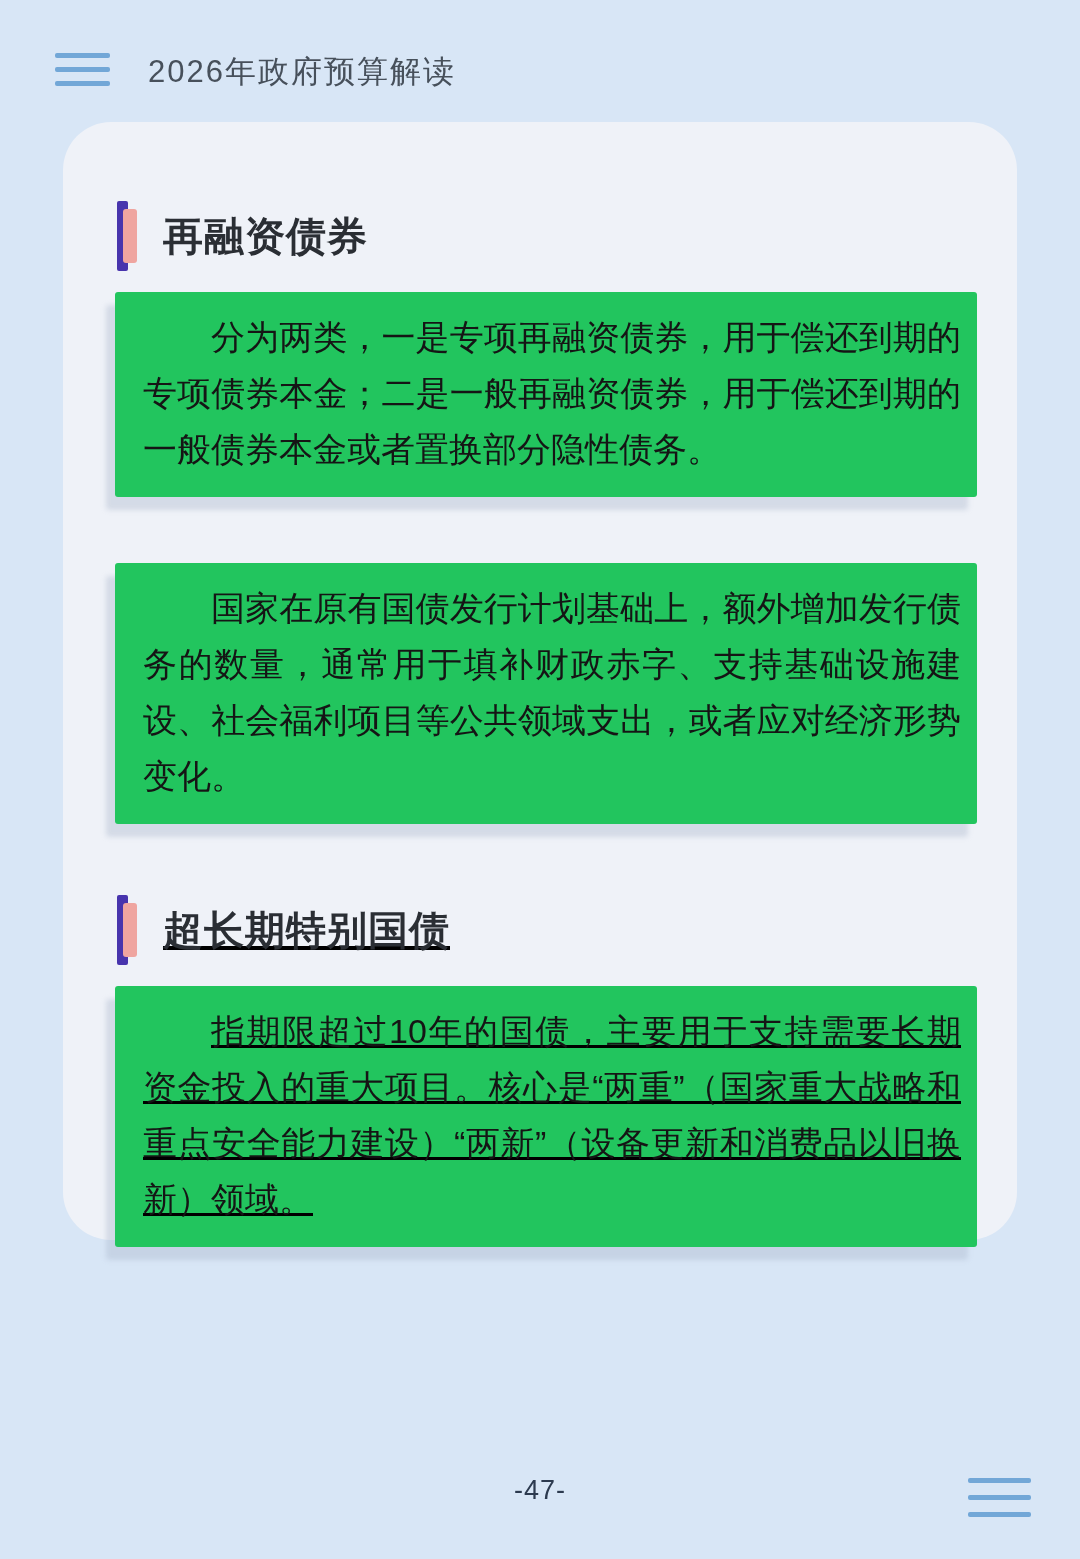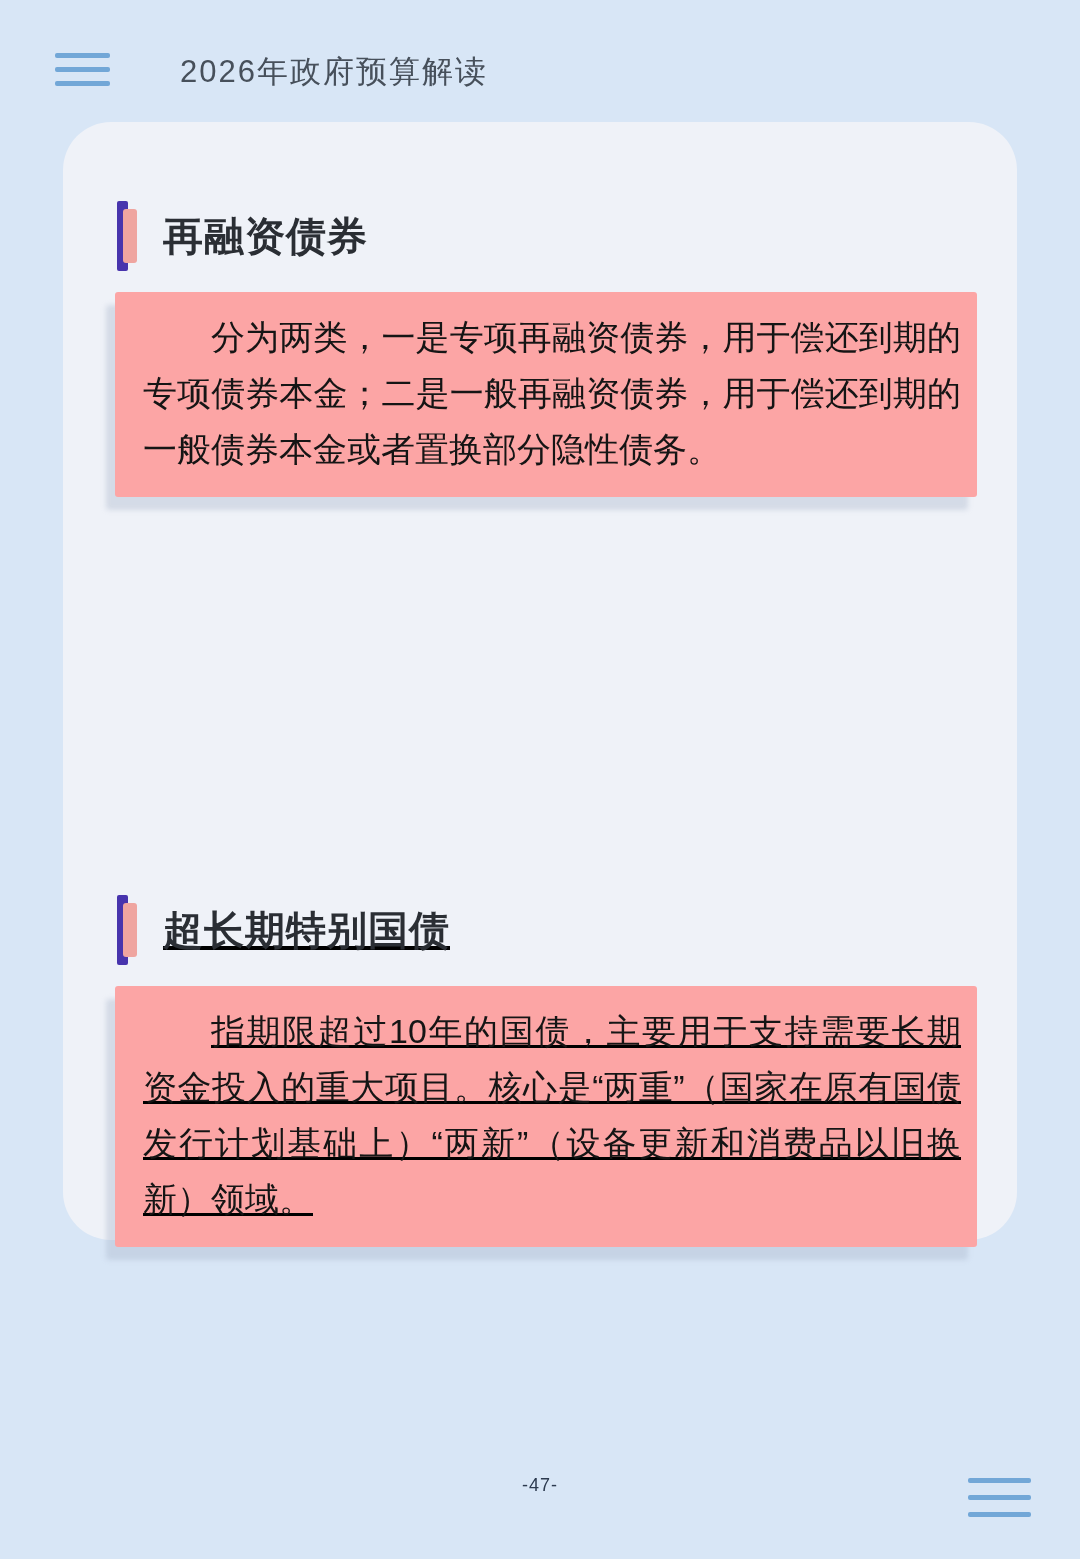--- a/index.html
+++ b/index.html
@@ -12,21 +12,21 @@
   .page{position:absolute;inset:0;overflow:hidden;}
 
   
   .menu-icon{display:flex;flex-direction:column;}
   .menu-icon span{display:block;background:#72a7d7;border-radius:2px;}
   .header-menu{position:absolute;left:55px;top:53px;width:55px;}
   .header-menu span{width:55px;height:5px;margin-bottom:9px;}
   .header-menu span:last-child{margin-bottom:0;}
   .top-title{
     position:absolute;left:148px;top:53px;line-height:37px;
-    font-size:31px;letter-spacing:2px;color:#47505b;font-weight:400;margin-left:32px;
+    font-size:31px;letter-spacing:2px;color:#47505b;font-weight:400;
   }
 
   
   .card{
     position:absolute;left:63px;top:122px;width:954px;height:1118px;
     background:#eff2f8;border-radius:48px;
   }
 
   
   .sec{position:absolute;left:52px;width:862px;}
@@ -42,33 +42,33 @@
   .marker .bar-pink{
     position:absolute;left:6px;top:8px;width:14px;height:54px;
     background:#efa5a0;border-radius:3px;
   }
   .sec-title{
     margin:0 0 0 24px;font-size:40px;font-weight:700;color:#2a2e34;
     letter-spacing:1px;line-height:1;
   }
   .sec-box{
     box-sizing:border-box;width:862px;margin-top:20px;
-    background:#fca5a5;border-radius:3px;
+    background:#22c55e;border-radius:3px;
     box-shadow:-9px 13px 5px rgba(167,181,202,0.38);
     padding:17px 16px 20px 28px;
   }
   .sec-text{
     margin:0;font-size:34px;line-height:56px;color:#151515;
     font-weight:500;text-indent:2em;text-align:justify;
   }
 
   
   .page-num{
     position:absolute;left:0;right:0;top:1475px;text-align:center;
-    font-size:18px;color:#2c3a4f;letter-spacing:1px;
+    font-size:27px;color:#2c3a4f;letter-spacing:1px;
   }
   .footer-menu{position:absolute;left:968px;top:1478px;width:63px;}
   .footer-menu span{width:63px;height:5px;margin-bottom:12px;}
   .footer-menu span:last-child{margin-bottom:0;}
 </style>
 </head>
 <body>
 
 <div class="page">
 
@@ -88,32 +88,35 @@
           <span class="bar-pink"></span>
         </div>
         <h2 class="sec-title">再融资债券</h2>
       </div>
       <div class="sec-box">
         <p class="sec-text">分为两类，一是专项再融资债券，用于偿还到期的专项债券本金；二是一般再融资债券，用于偿还到期的一般债券本金或者置换部分隐性债务。</p>
       </div>
     </section>
 
     <section class="sec sec-2">
+      <div class="sec-box">
+        <p class="sec-text">国家在原有国债发行计划基础上，额外增加发行债务的数量，通常用于填补财政赤字、支持基础设施建设、社会福利项目等公共领域支出，或者应对经济形势变化。</p>
+      </div>
     </section>
 
     <section class="sec sec-3">
       <div class="sec-head">
         <div class="marker">
           <span class="bar-purple"></span>
           <span class="bar-pink"></span>
         </div>
         <h2 class="sec-title">超长期特别国债</h2>
       </div>
       <div class="sec-box">
-        <p class="sec-text">指期限超过10年的国债，主要用于支持需要长期资金投入的重大项目。核心是“两重”（国家在原有国债发行计划基础上）“两新”（设备更新和消费品以旧换新）领域。</p>
+        <p class="sec-text">指期限超过10年的国债，主要用于支持需要长期资金投入的重大项目。核心是“两重”（国家重大战略和重点安全能力建设）“两新”（设备更新和消费品以旧换新）领域。</p>
       </div>
     </section>
 
   </main>
 
   <div class="page-num">-47-</div>
 
   <div class="menu-icon footer-menu">
     <span></span>
     <span></span>

